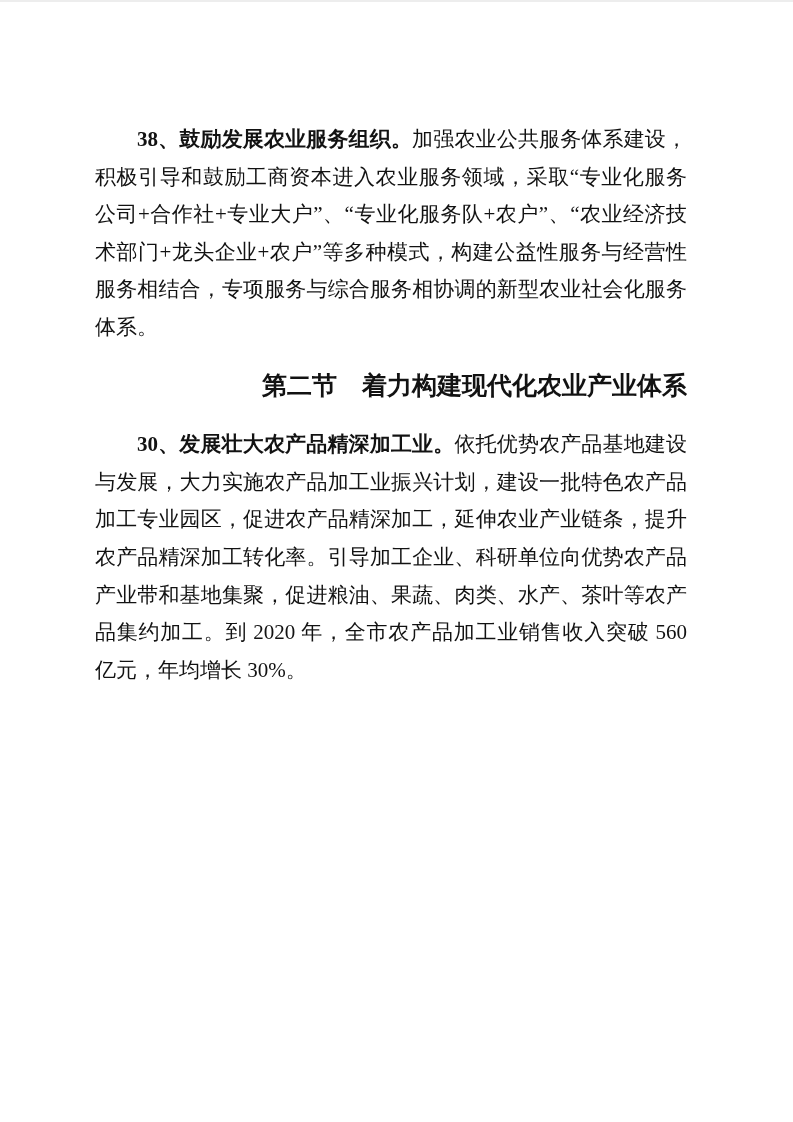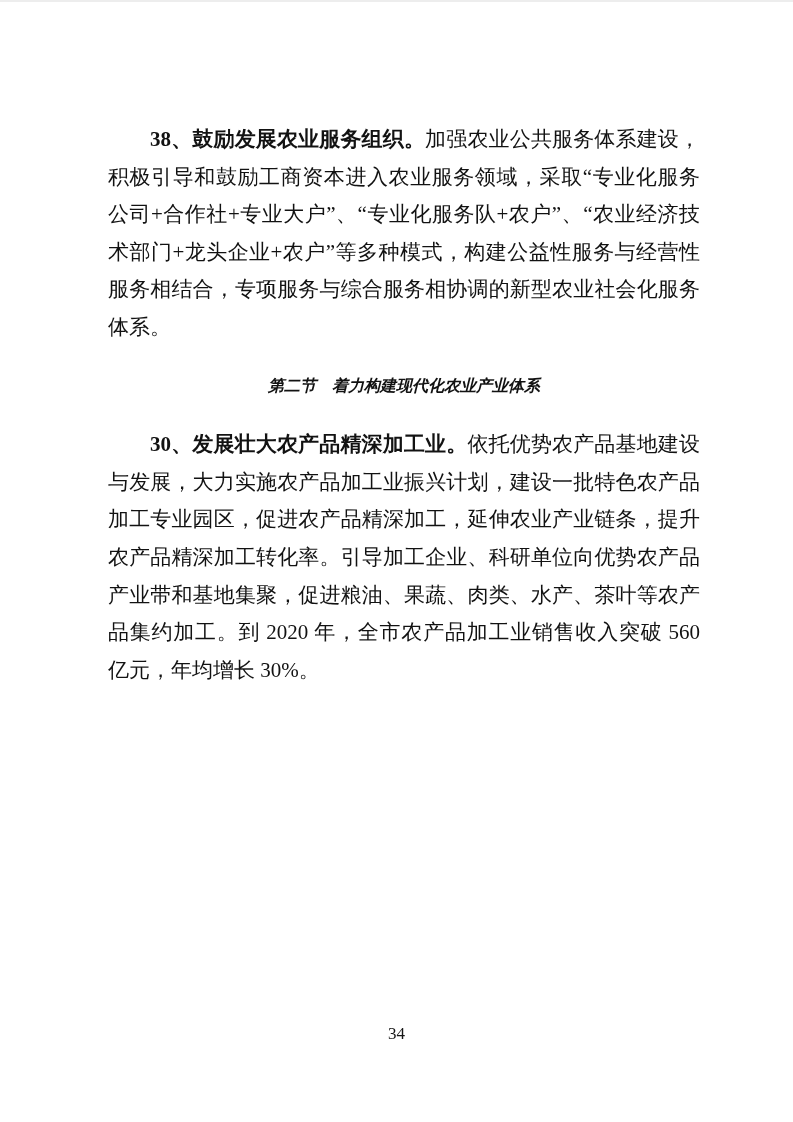--- a/index.html
+++ b/index.html
@@ -17,43 +17,42 @@
     position: relative;
     width: 793px;
     height: 1122px;
     background: #ffffff;
     overflow: hidden;
     box-sizing: border-box;
     border-top: 2px solid #ededed;
   }
   .content {
     position: absolute;
-    left: 108px;
+    left: 95px;
     top: 119px;
     width: 592px;
   }
   .para {
     margin: 0;
     font-size: 21px;
     line-height: 37.6px;
     text-align: justify;
     text-indent: 2em;
     word-break: break-all;
   }
   .para .lead {
     font-weight: bold;
   }
   .heading {
     margin: 20px 0 22px 0;
-    font-size: 16px;
+    font-size: 25px;
     font-weight: bold;
     line-height: 37.6px;
-    text-align: center;
+    text-align: right;
     text-indent: 0;
-    font-style: italic;
   }
   .page-number {
     position: absolute;
     top: 1021px;
     left: 0;
     width: 100%;
     text-align: center;
     font-size: 17px;
     line-height: 22px;
     color: #161616;
@@ -67,14 +66,13 @@
 
     <p class="para"><span class="lead">38、鼓励发展农业服务组织。</span><span>加强农业公共服务体系建设，积极引导和鼓励工商资本进入农业服务领域，采取“专业化服务公司+合作社+专业大户”、“专业化服务队+农户”、“农业经济技术部门+龙头企业+农户”等多种模式，构建公益性服务与经营性服务相结合，专项服务与综合服务相协调的新型农业社会化服务体系。</span></p>
 
     <h2 class="heading">第二节　着力构建现代化农业产业体系</h2>
 
 
     <p class="para"><span class="lead">30、发展壮大农产品精深加工业。</span><span>依托优势农产品基地建设与发展，大力实施农产品加工业振兴计划，建设一批特色农产品加工专业园区，促进农产品精深加工，延伸农业产业链条，提升农产品精深加工转化率。引导加工企业、科研单位向优势农产品产业带和基地集聚，促进粮油、果蔬、肉类、水产、茶叶等农产品集约加工。到 2020 年，全市农产品加工业销售收入突破 560 亿元，年均增长 30%。</span></p>
 
   </div>
 
-  <div class="page-number">34</div>
 </div>
 
 </body></html>

